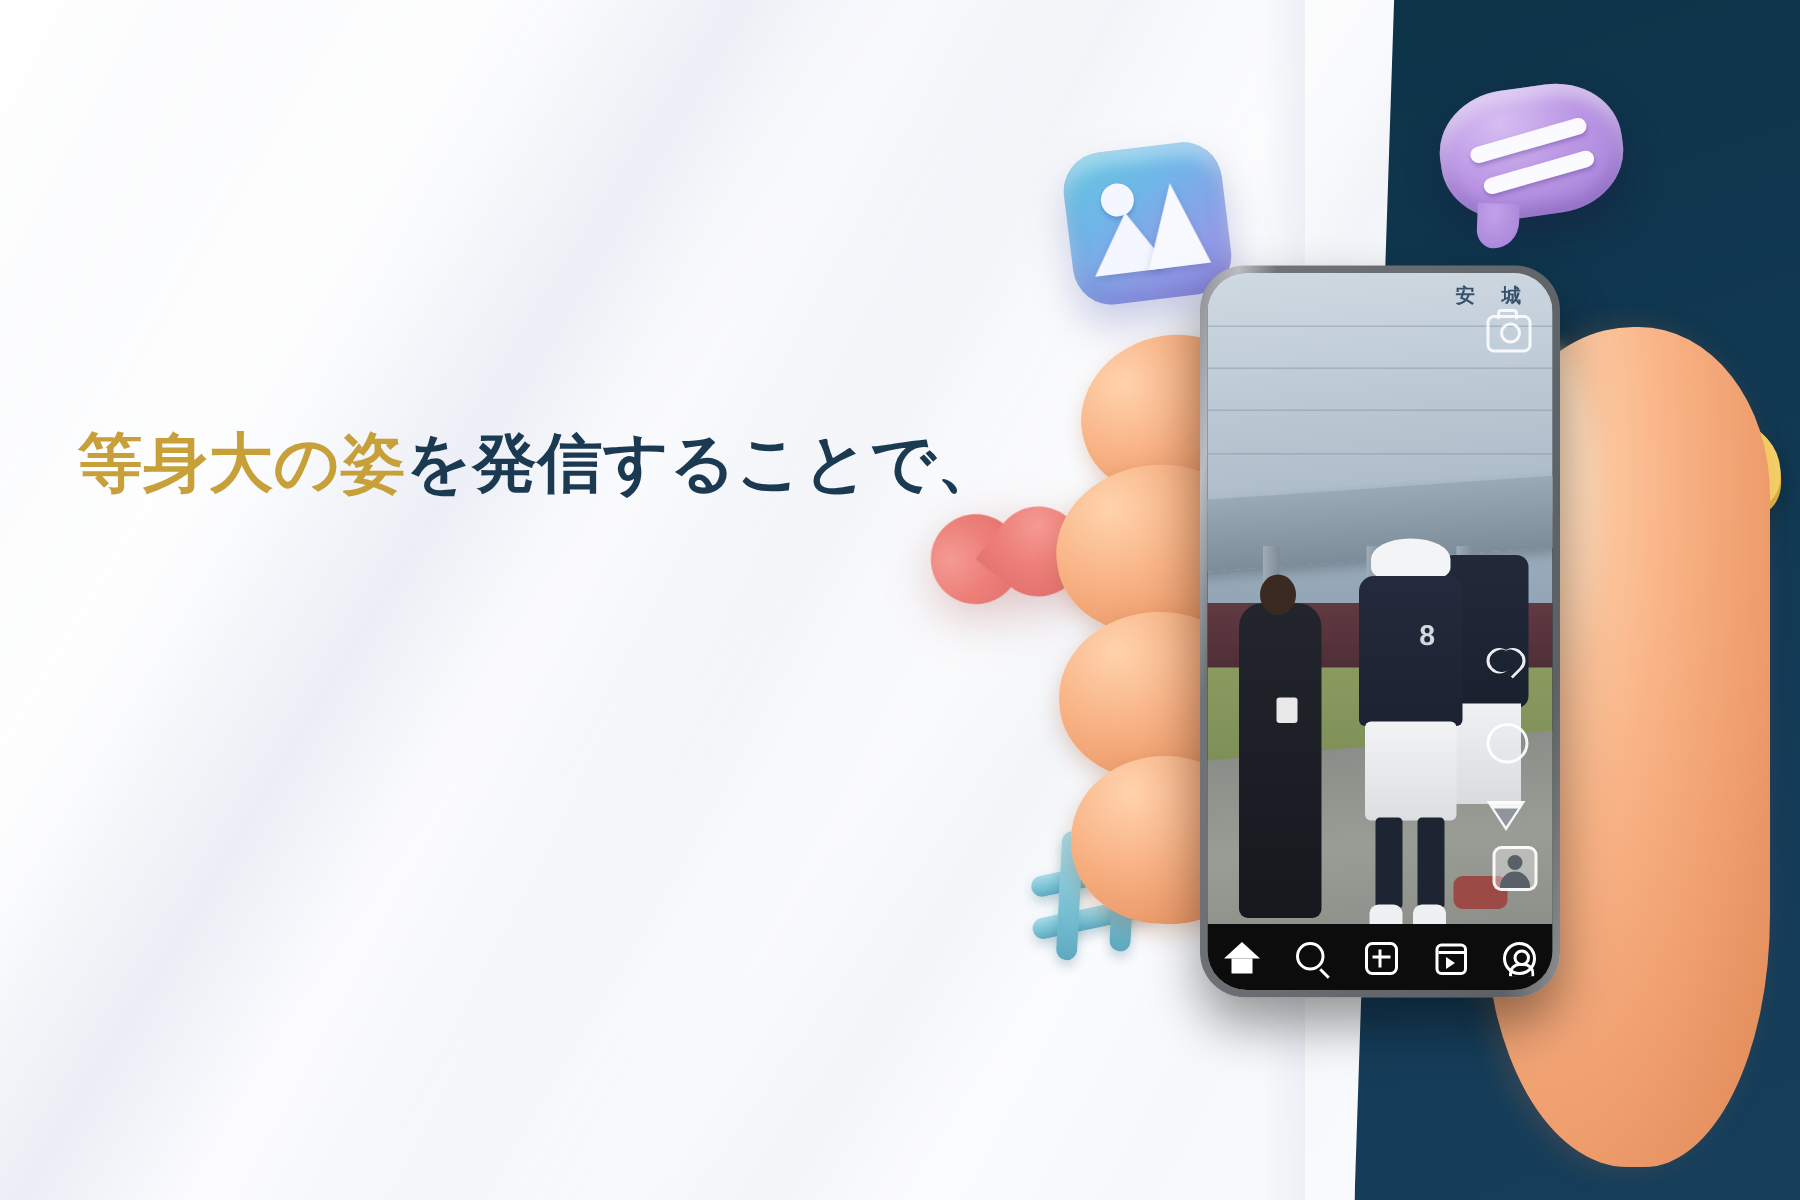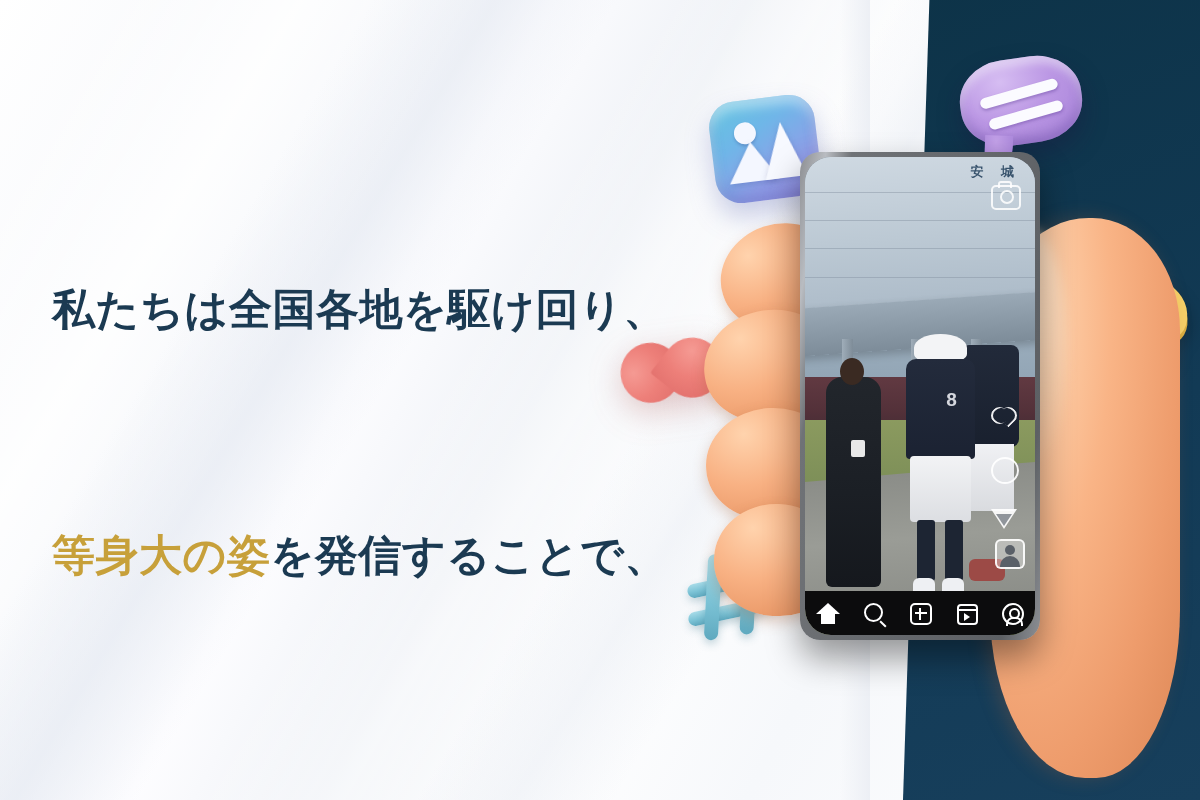--- a/index.html
+++ b/index.html
@@ -145,22 +145,22 @@
   }
   .thumb-hi{
     position:absolute;left:306px;top:30px;width:70px;height:240px;
     border-radius:50%;
     background:linear-gradient(180deg,rgba(255,229,203,.75),rgba(255,229,203,0));
     filter:blur(6px);
   }
 
   
   .phone{
-    position:absolute;left:800px;top:152px;width:230px;height:478px;
-    border-radius:20px;
+    position:absolute;left:800px;top:177px;width:230px;height:478px;
+    border-radius:30px;
     background:linear-gradient(100deg,#8c8e92 0%,#b9bcc1 8%,#6f7276 16%,#5d6064 88%,#8c8f94 100%);
     padding:5px;
     box-shadow:0 18px 34px rgba(0,0,0,.4);
   }
   .screen{
     position:relative;width:100%;height:100%;border-radius:26px;overflow:hidden;
     background:#2b3640;
   }
   
   .ph-sky{position:absolute;left:0;top:0;width:100%;height:46%;
@@ -251,21 +251,20 @@
 
   <div class="bg-light"></div>
   <div class="bg-streak"></div>
   <div class="bg-streak s2"></div>
   <div class="bg-streak s3"></div>
   <div class="bg-streak s4"></div>
   <div class="bg-navy"></div>
   <div class="navy-edge"></div>
 
   <div class="copy">
-    <span class="line"><span class="navy">私たちは全国各地を駆け回り、</span></span>
     <span class="line"><span class="gold">等身大の姿</span><span class="navy">を発信することで、</span></span>
     
     
     
     
   </div>
 
   <div class="deco photo-icon">
     <div class="sun"></div>
     <div class="m1"></div>

